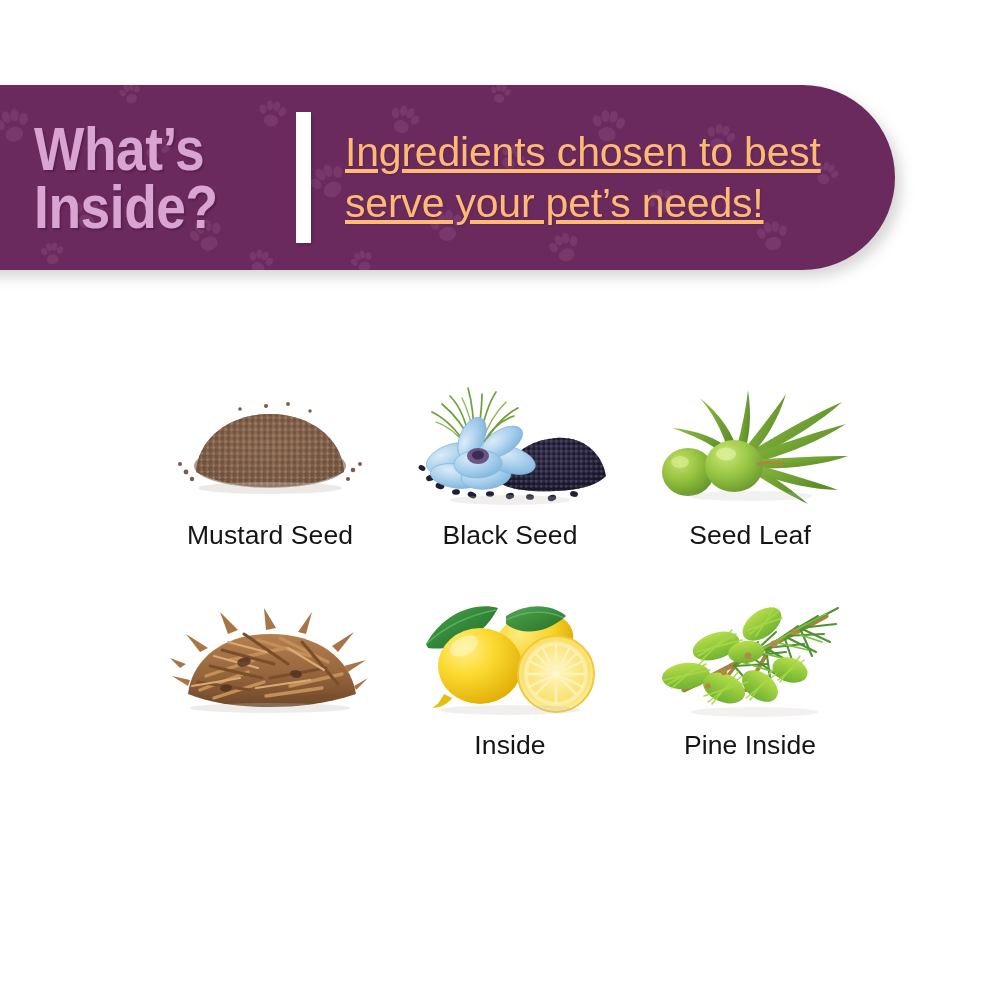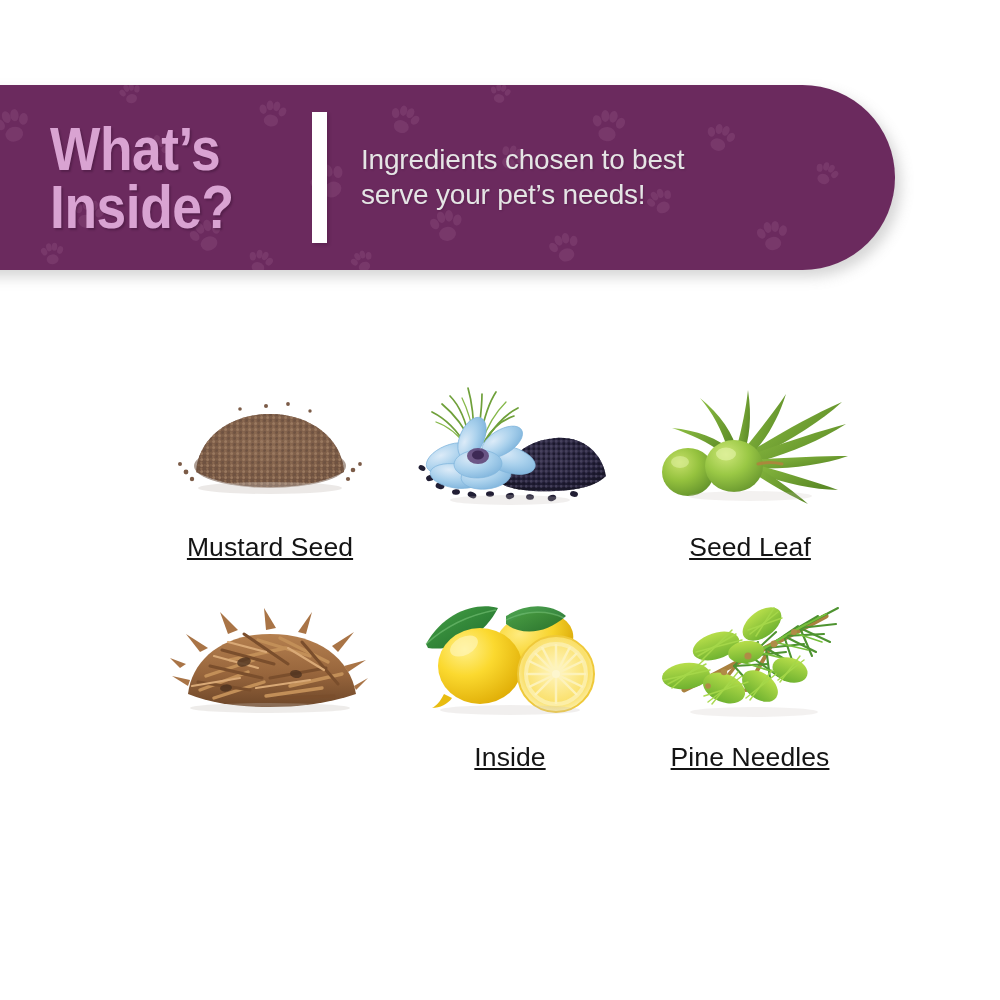--- a/index.html
+++ b/index.html
@@ -34,21 +34,20 @@
     opacity: 0.42;
   }
   #header-inner {
     position: absolute;
     left: 40px;
     top: 0;
     right: 0;
     bottom: 0;
     display: flex;
     align-items: center;
-    margin-left: 16px;
   }
   #header-title {
     width: 262px;
     margin-left: 34px;
     color: #D9A3D2;
     font-size: 62px;
     line-height: 0.92;
     font-weight: bold;
     font-family: "Liberation Sans Narrow", "Liberation Sans", sans-serif;
     letter-spacing: -0.5px;
@@ -59,27 +58,28 @@
   }
   #header-divider {
     width: 15px;
     height: 131px;
     background: #ffffff;
     margin: 0 34px 0 0;
     flex: none;
     box-shadow: 2px 2px 3px rgba(40, 10, 35, 0.22);
   }
   #header-subtitle {
-    color: #e5e5e5;
-    font-size: 28px;
+    color: #fdba74;
+    font-size: 41px;
     line-height: 1.22;
     font-weight: normal;
     letter-spacing: -0.2px;
     white-space: pre-line;
     text-shadow: 1px 1px 2px rgba(40, 10, 35, 0.20);
+    text-decoration: underline;
   }
 
   
   #ingredients-grid {
     position: absolute;
     left: 150px;
     top: 380px;
     width: 720px;
     display: grid;
     grid-template-columns: repeat(3, 240px);
@@ -96,23 +96,22 @@
     height: 132px;
     position: relative;
     display: block;
   }
   .ingredient-art svg { display: block; width: 100%; height: 100%; }
   .ingredient-label {
     font-size: 26.5px;
     color: #141414;
     text-align: center;
     letter-spacing: 0.1px;
-    margin-top: 20px;
+    margin-top: 8px;
     white-space: nowrap;
-    text-decoration: underline;
   }
 
   
   #footer {
     position: absolute;
     left: 0;
     top: 880px;
     width: 1000px;
     height: 120px;
   }
@@ -265,20 +264,21 @@
           <ellipse cx="92" cy="62" rx="23" ry="12" transform="rotate(-32 92 62)"></ellipse>
           <ellipse cx="62" cy="58" rx="22" ry="12" transform="rotate(-66 62 58)"></ellipse>
           <ellipse cx="68" cy="84" rx="24" ry="14" transform="rotate(-2 68 84)"></ellipse>
         </g>
 
         <ellipse cx="68" cy="76" rx="11" ry="8" fill="#5C3E72" opacity="0.85"></ellipse>
         <ellipse cx="68" cy="75" rx="6" ry="4.5" fill="#3E2A55"></ellipse>
         <ellipse cx="100" cy="120" rx="60" ry="5" fill="#c8c0ba" opacity="0.25"></ellipse>
       </svg>
     </div>
+    <div class="ingredient-label">Black Seed</div>
   </div>
 
   <div class="ingredient-cell">
     <div class="ingredient-art">
       <svg viewBox="0 0 200 132" aria-hidden="true">
         <defs>
           <radialGradient id="oliveA" cx="34%" cy="30%" r="78%">
             <stop offset="0%" stop-color="#C6E06A"></stop>
             <stop offset="48%" stop-color="#95C23E"></stop>
             <stop offset="100%" stop-color="#62912B"></stop>
@@ -521,21 +521,21 @@
         <g fill="#B08B46">
           <circle cx="98" cy="66" r="3.6"></circle>
             <circle cx="124" cy="54" r="3.4"></circle>
           <circle cx="74" cy="82" r="3.2"></circle>
             <circle cx="144" cy="42" r="3"></circle>
           <circle cx="58" cy="96" r="2.8"></circle>
         </g>
         <ellipse cx="104" cy="122" rx="64" ry="5" fill="#c8c0ba" opacity="0.22"></ellipse>
       </svg>
     </div>
-    <div class="ingredient-label">Pine Needles</div>
+    <div class="ingredient-label">Pine Inside</div>
   </div>
 </div>
 
 <div id="footer">
 
   
 
   
 
   

